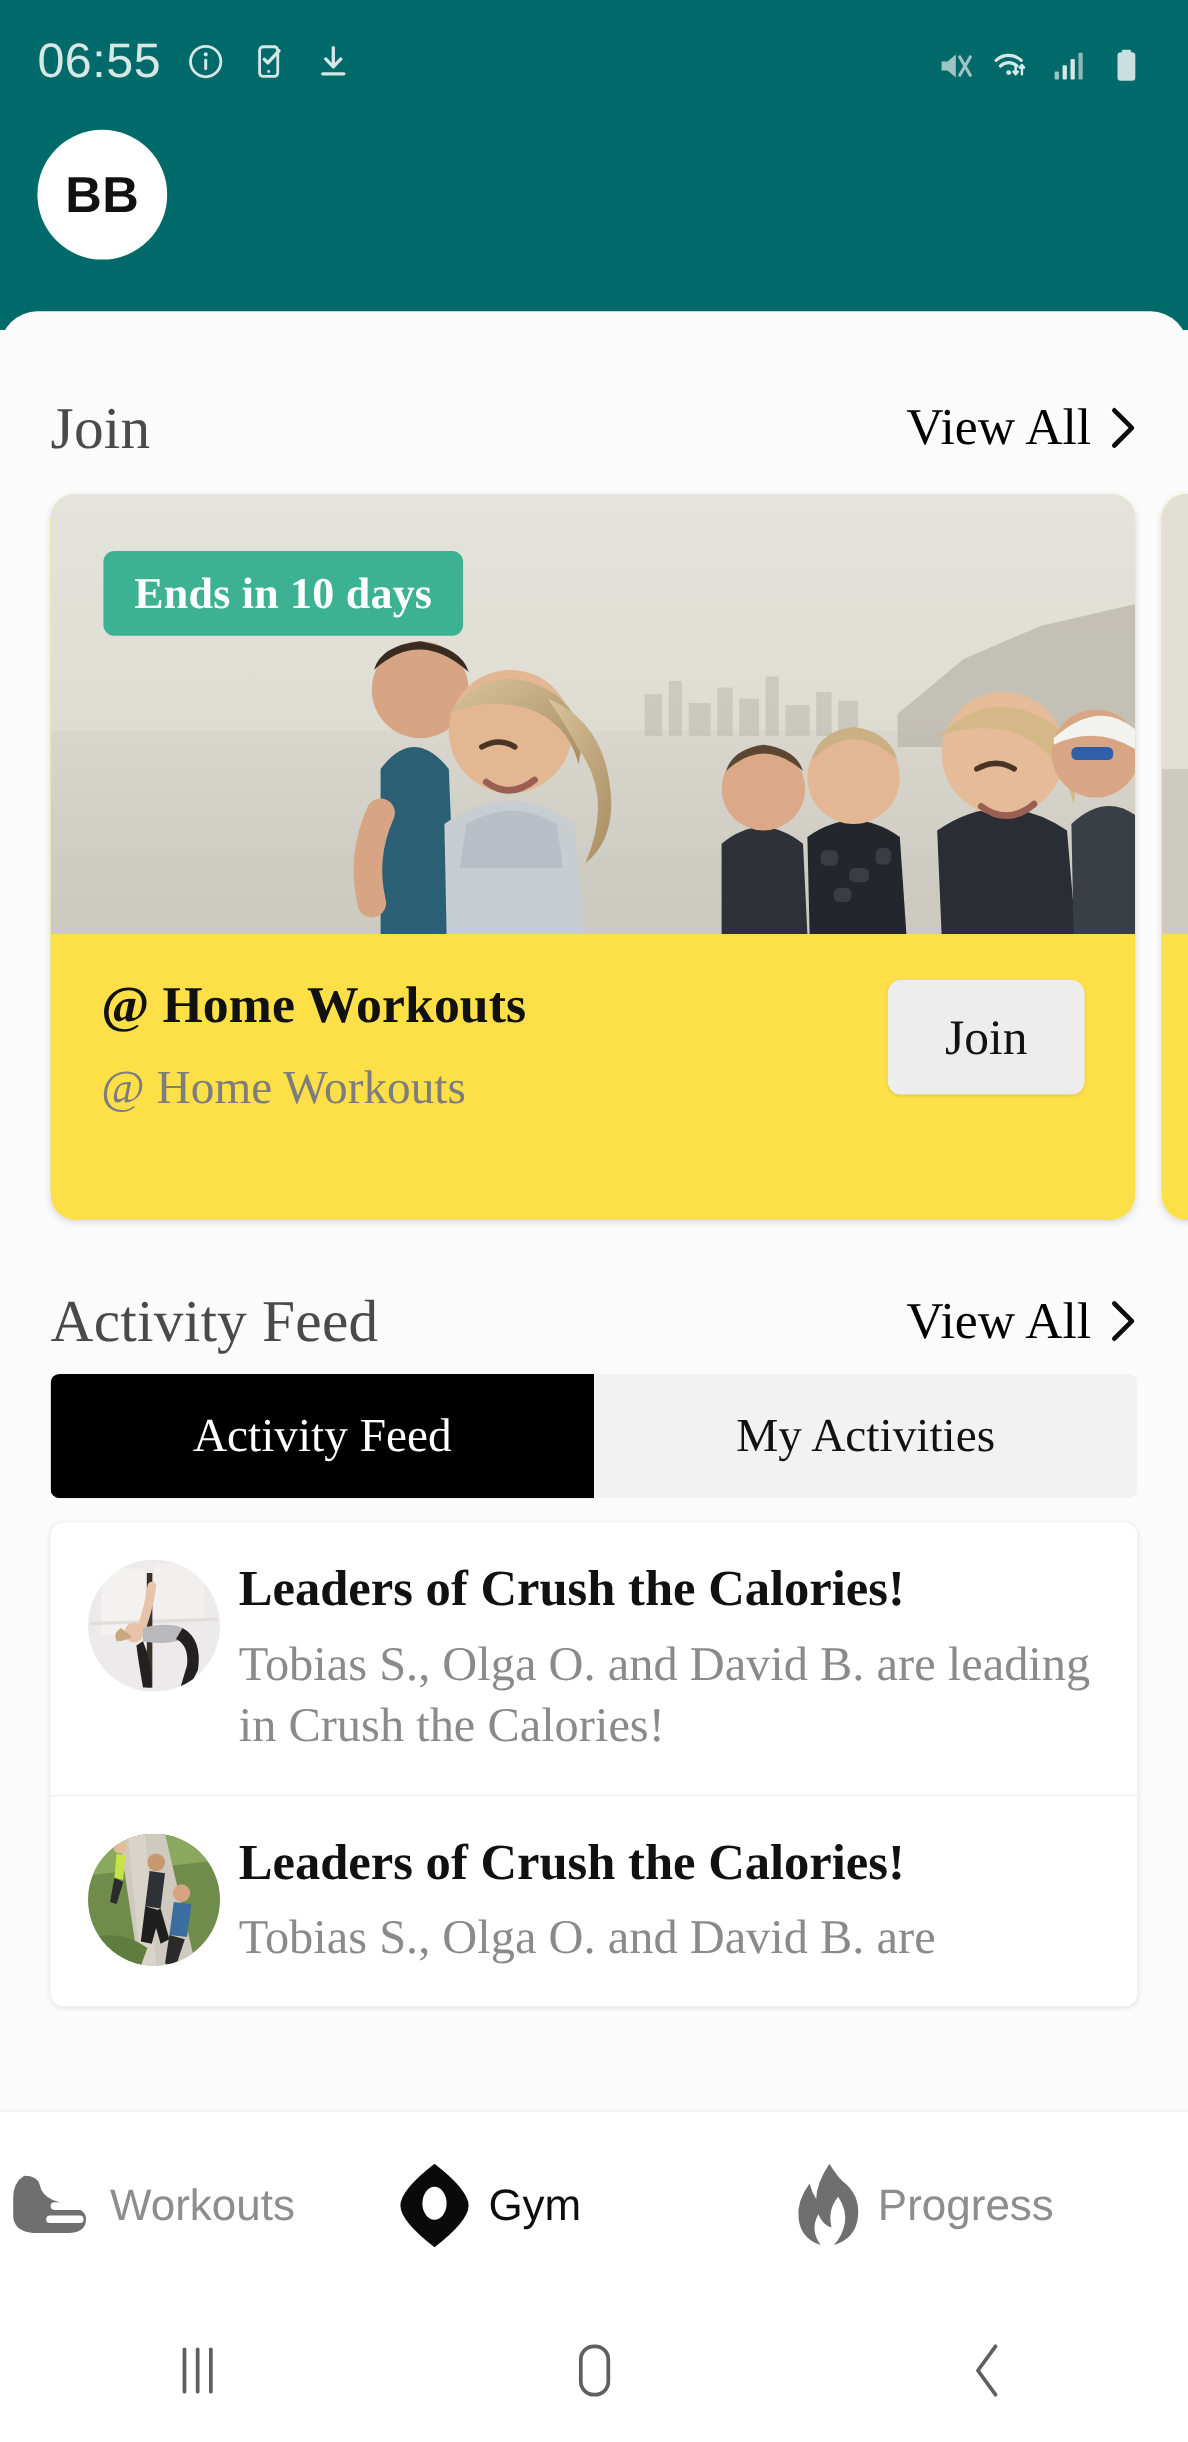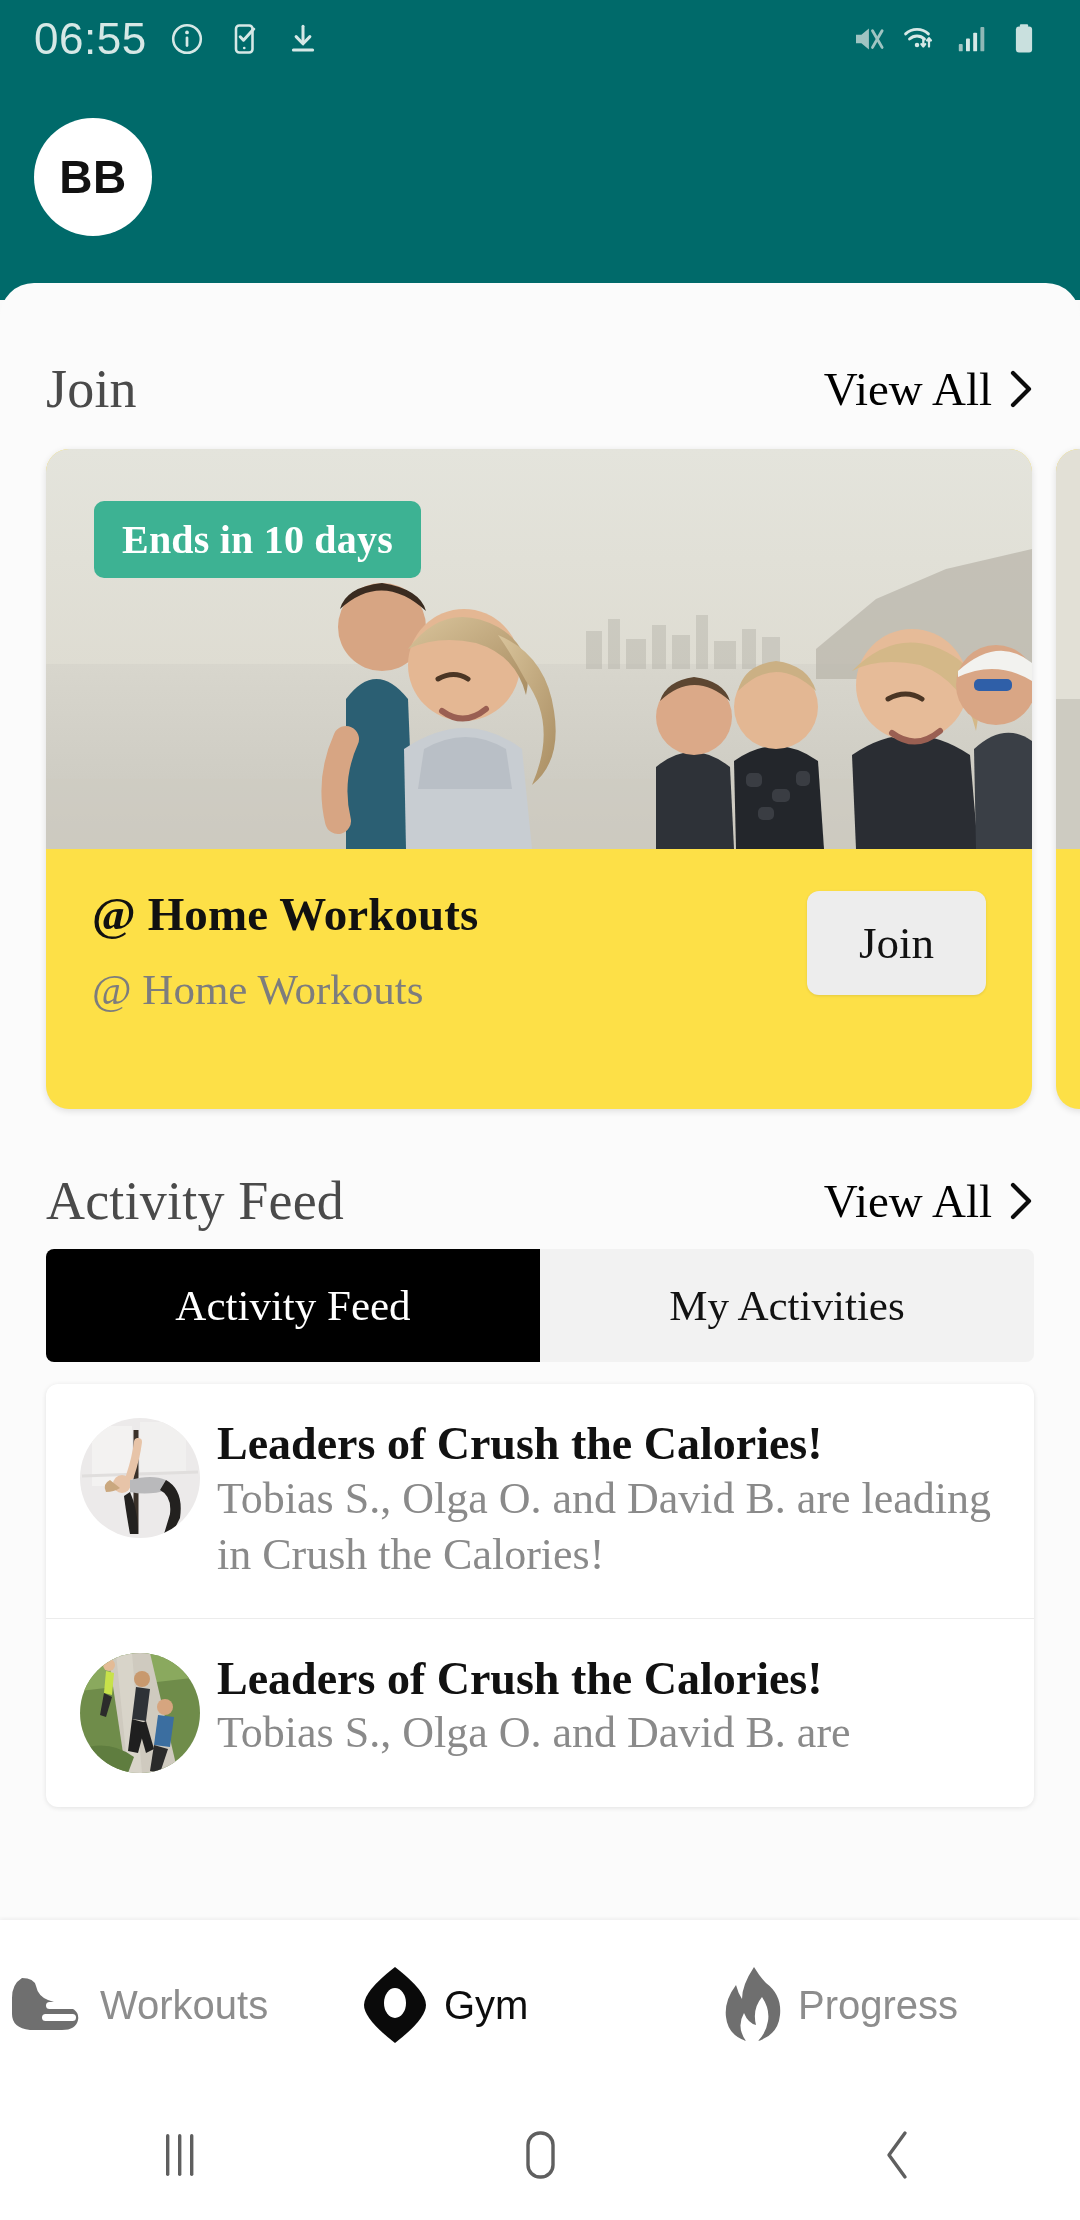--- a/index.html
+++ b/index.html
@@ -11,21 +11,21 @@
   }
   .phone { position:relative; width:1080px; height:2220px; background:#fafafa; overflow:hidden; }
 
   
   .teal-header {
     position:absolute; top:0; left:0; width:1080px; height:300px;
     background:#006A6A;
   }
   .statusbar {
     position:absolute; top:0; left:0; width:1076px; height:78px;
-    display:flex; align-items:center; padding:0 34px;
+    display:flex; align-items:flex-end; padding:0 34px;
   }
   .sb-left { display:flex; align-items:center; gap:22px; }
   .sb-time {
     color:#d6e8e6; font-size:44px; letter-spacing:0.5px; font-weight:400;
     line-height:1;
   }
   .sb-icon { width:36px; height:36px; display:block; }
   .sb-right { margin-left:auto; display:flex; align-items:center; gap:16px; }
 
   .avatar-wrap { position:absolute; left:34px; top:118px; }
@@ -89,21 +89,21 @@
   .tab.active { background:#000000; color:#ffffff; }
   .tab.inactive { background:#f2f2f2; color:#121212; }
 
   .feed-list { margin:22px 46px 0 46px; background:#ffffff; border-radius:12px;
                box-shadow:0 1px 5px rgba(0,0,0,0.10); overflow:hidden; }
   .feed-item { display:flex; padding:34px 34px 34px 34px; gap:17px; border-bottom:1px solid #ececec; }
   .feed-item:last-child { border-bottom:none; }
   .feed-avatar { width:120px; height:120px; border-radius:50%; flex:0 0 120px; overflow:hidden; position:relative; }
   .feed-texts { flex:1; min-width:0; }
   .feed-title { font-size:46px; font-weight:bold; color:#111; line-height:1.15; }
-  .feed-body { font-size:44px; color:#8a8a8a; line-height:1.28; }
+  .feed-body { font-size:44px; color:#8a8a8a; line-height:1.28; margin-top:14px; }
   .feed-time { font-size:40px; color:#8a8a8a; margin-top:22px; }
 
   
   .bottom-nav {
     position:absolute; left:0; bottom:130px; width:1080px; height:170px;
     background:#ffffff; display:flex; align-items:center;
     box-shadow:0 -1px 4px rgba(0,0,0,0.06);
   }
   .nav-item { flex:1; display:flex; flex-direction:row; align-items:center; gap:14px; cursor:pointer; }
   .nav-label { font-size:40px; }

